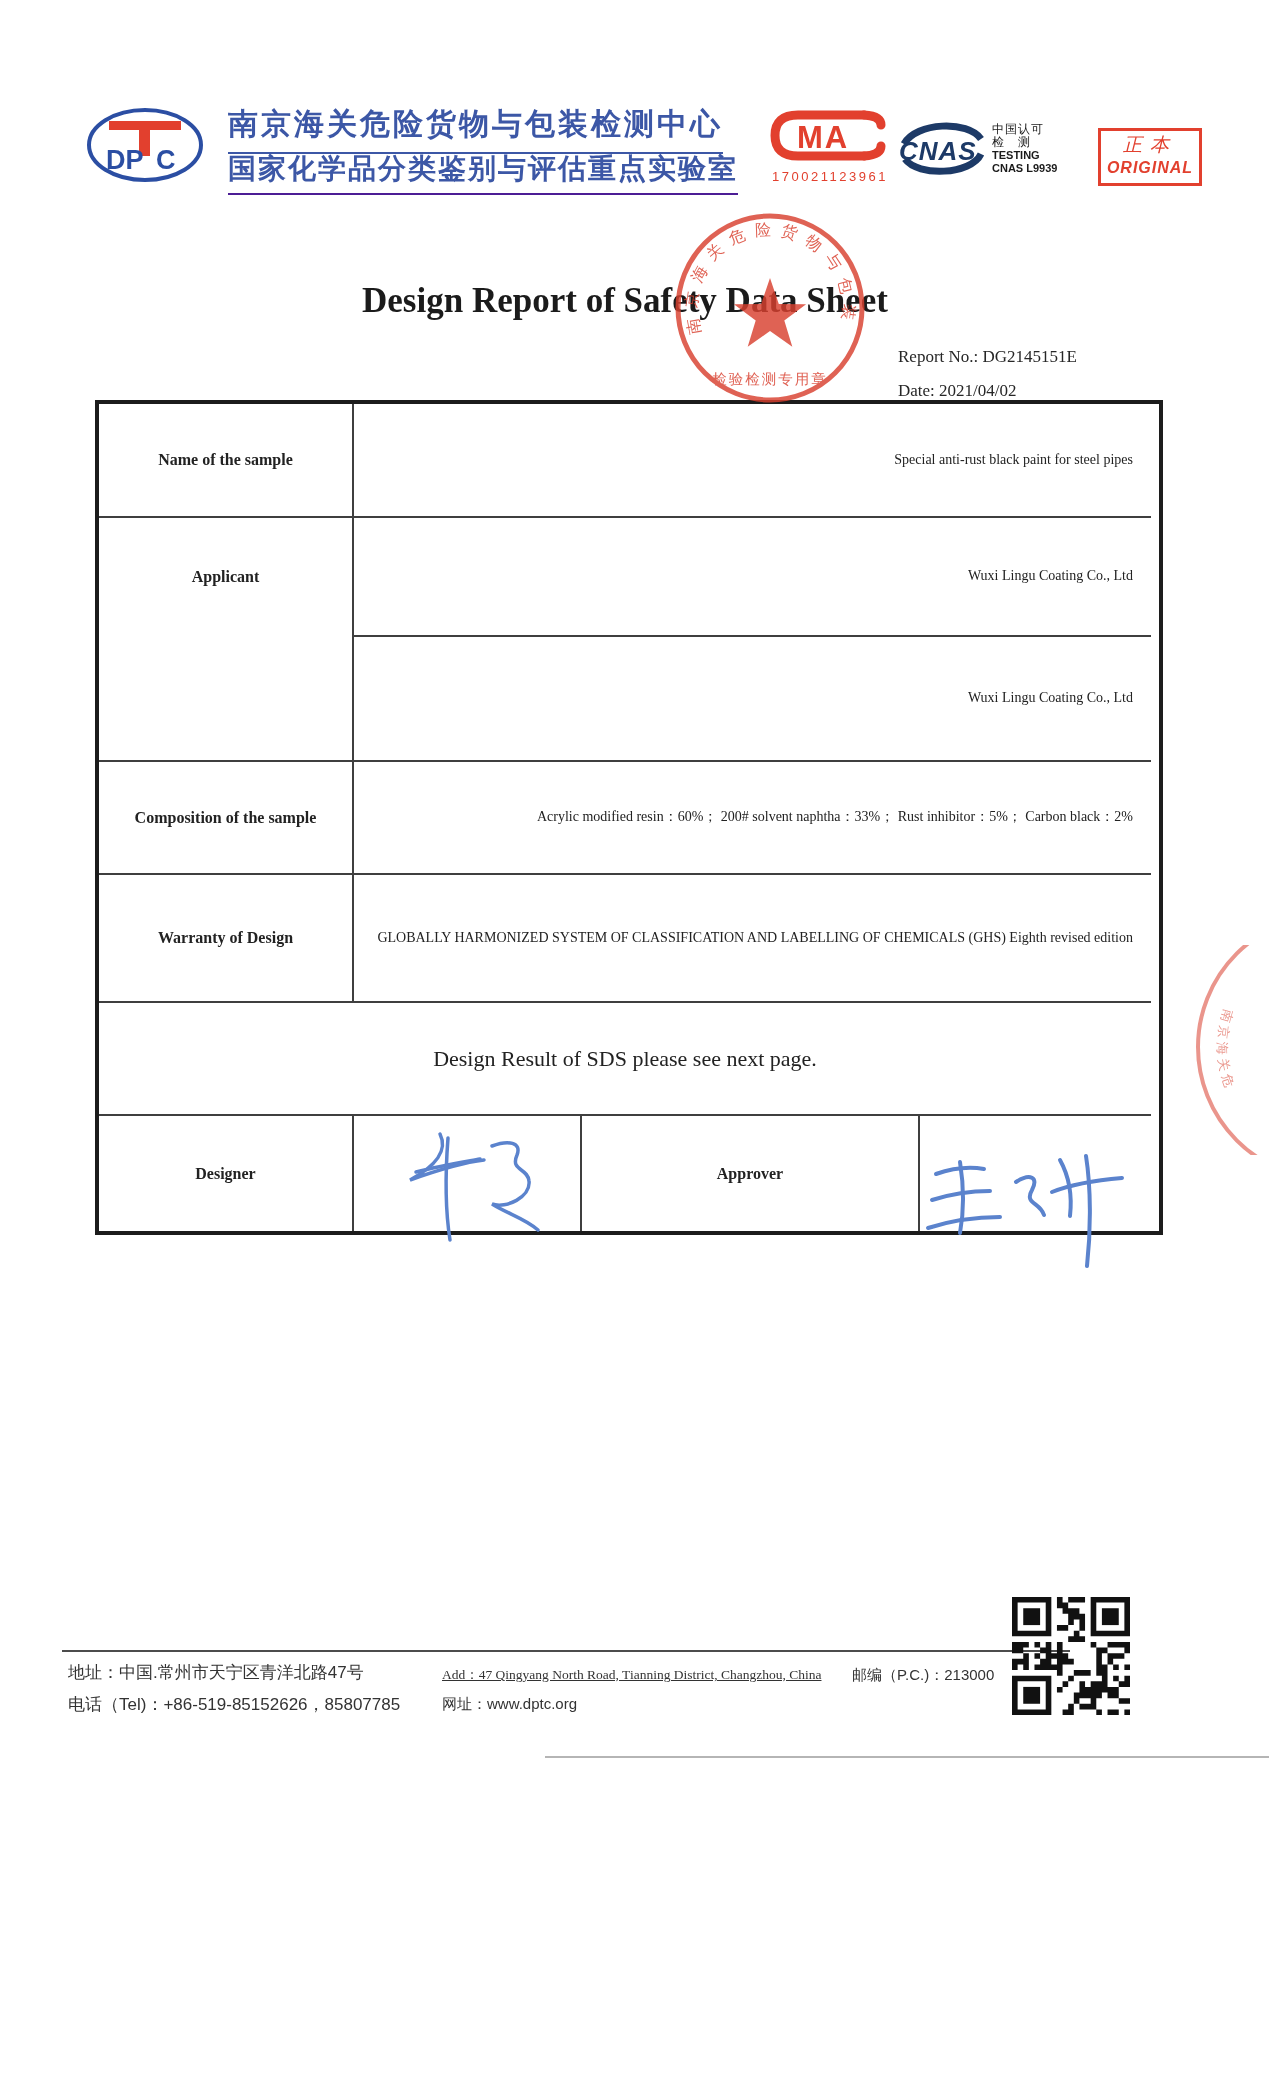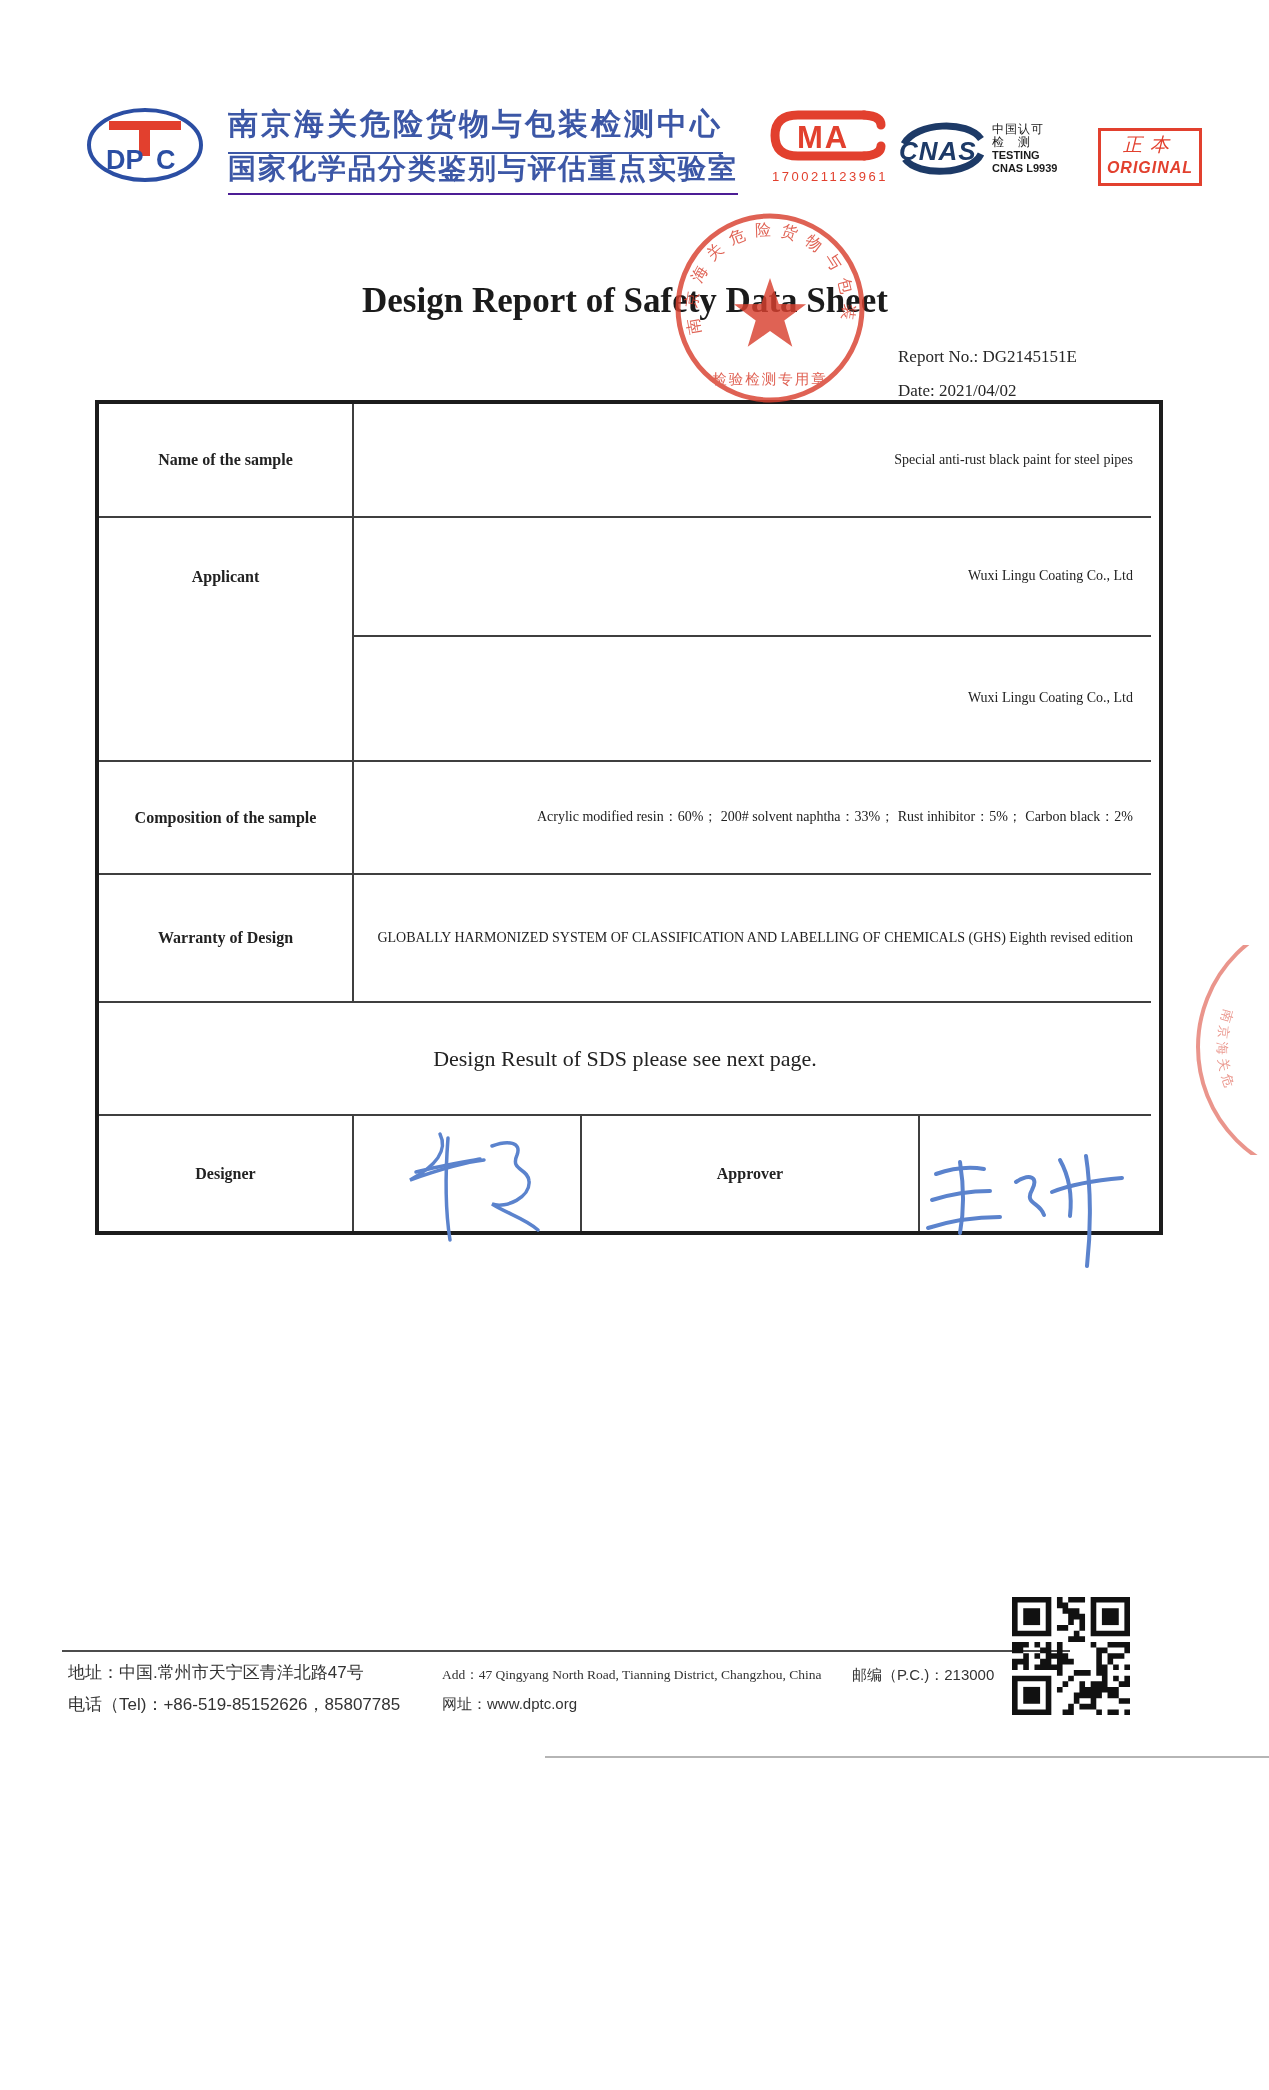--- a/index.html
+++ b/index.html
@@ -38,21 +38,21 @@
   .full{grid-column:1/5;font-size:22px;}
 
   
   .notes{left:122px;top:1262px;font-size:22.5px;color:#242424;}
 
   
   .f-rule{left:62px;top:1650px;width:1008px;height:2px;background:#4c4c4c;}
   .f-cn{font-family:"Liberation Sans","DejaVu Sans",sans-serif;color:#333;white-space:nowrap;}
   .f-addr{left:68px;top:1661px;font-size:17px;}
   .f-tel{left:68px;top:1693px;font-size:17px;}
-  .f-adden{left:442px;top:1666px;font-size:13.5px;color:#333;white-space:nowrap;}
+  .f-adden{left:442px;top:1666px;font-size:13.5px;color:#333;white-space:nowrap;text-decoration:underline;}
   .f-web{left:442px;top:1695px;font-size:15px;}
   .f-pc{left:852px;top:1666px;font-size:15px;}
   .b-line{left:545px;top:1756px;width:724px;height:2px;background:#b5b5b5;}
 
   .seal{opacity:.82;pointer-events:none;}
   .seal-edge{opacity:.55;pointer-events:none;}
   svg text{user-select:none;}
 </style>
 </head>
 <body>

